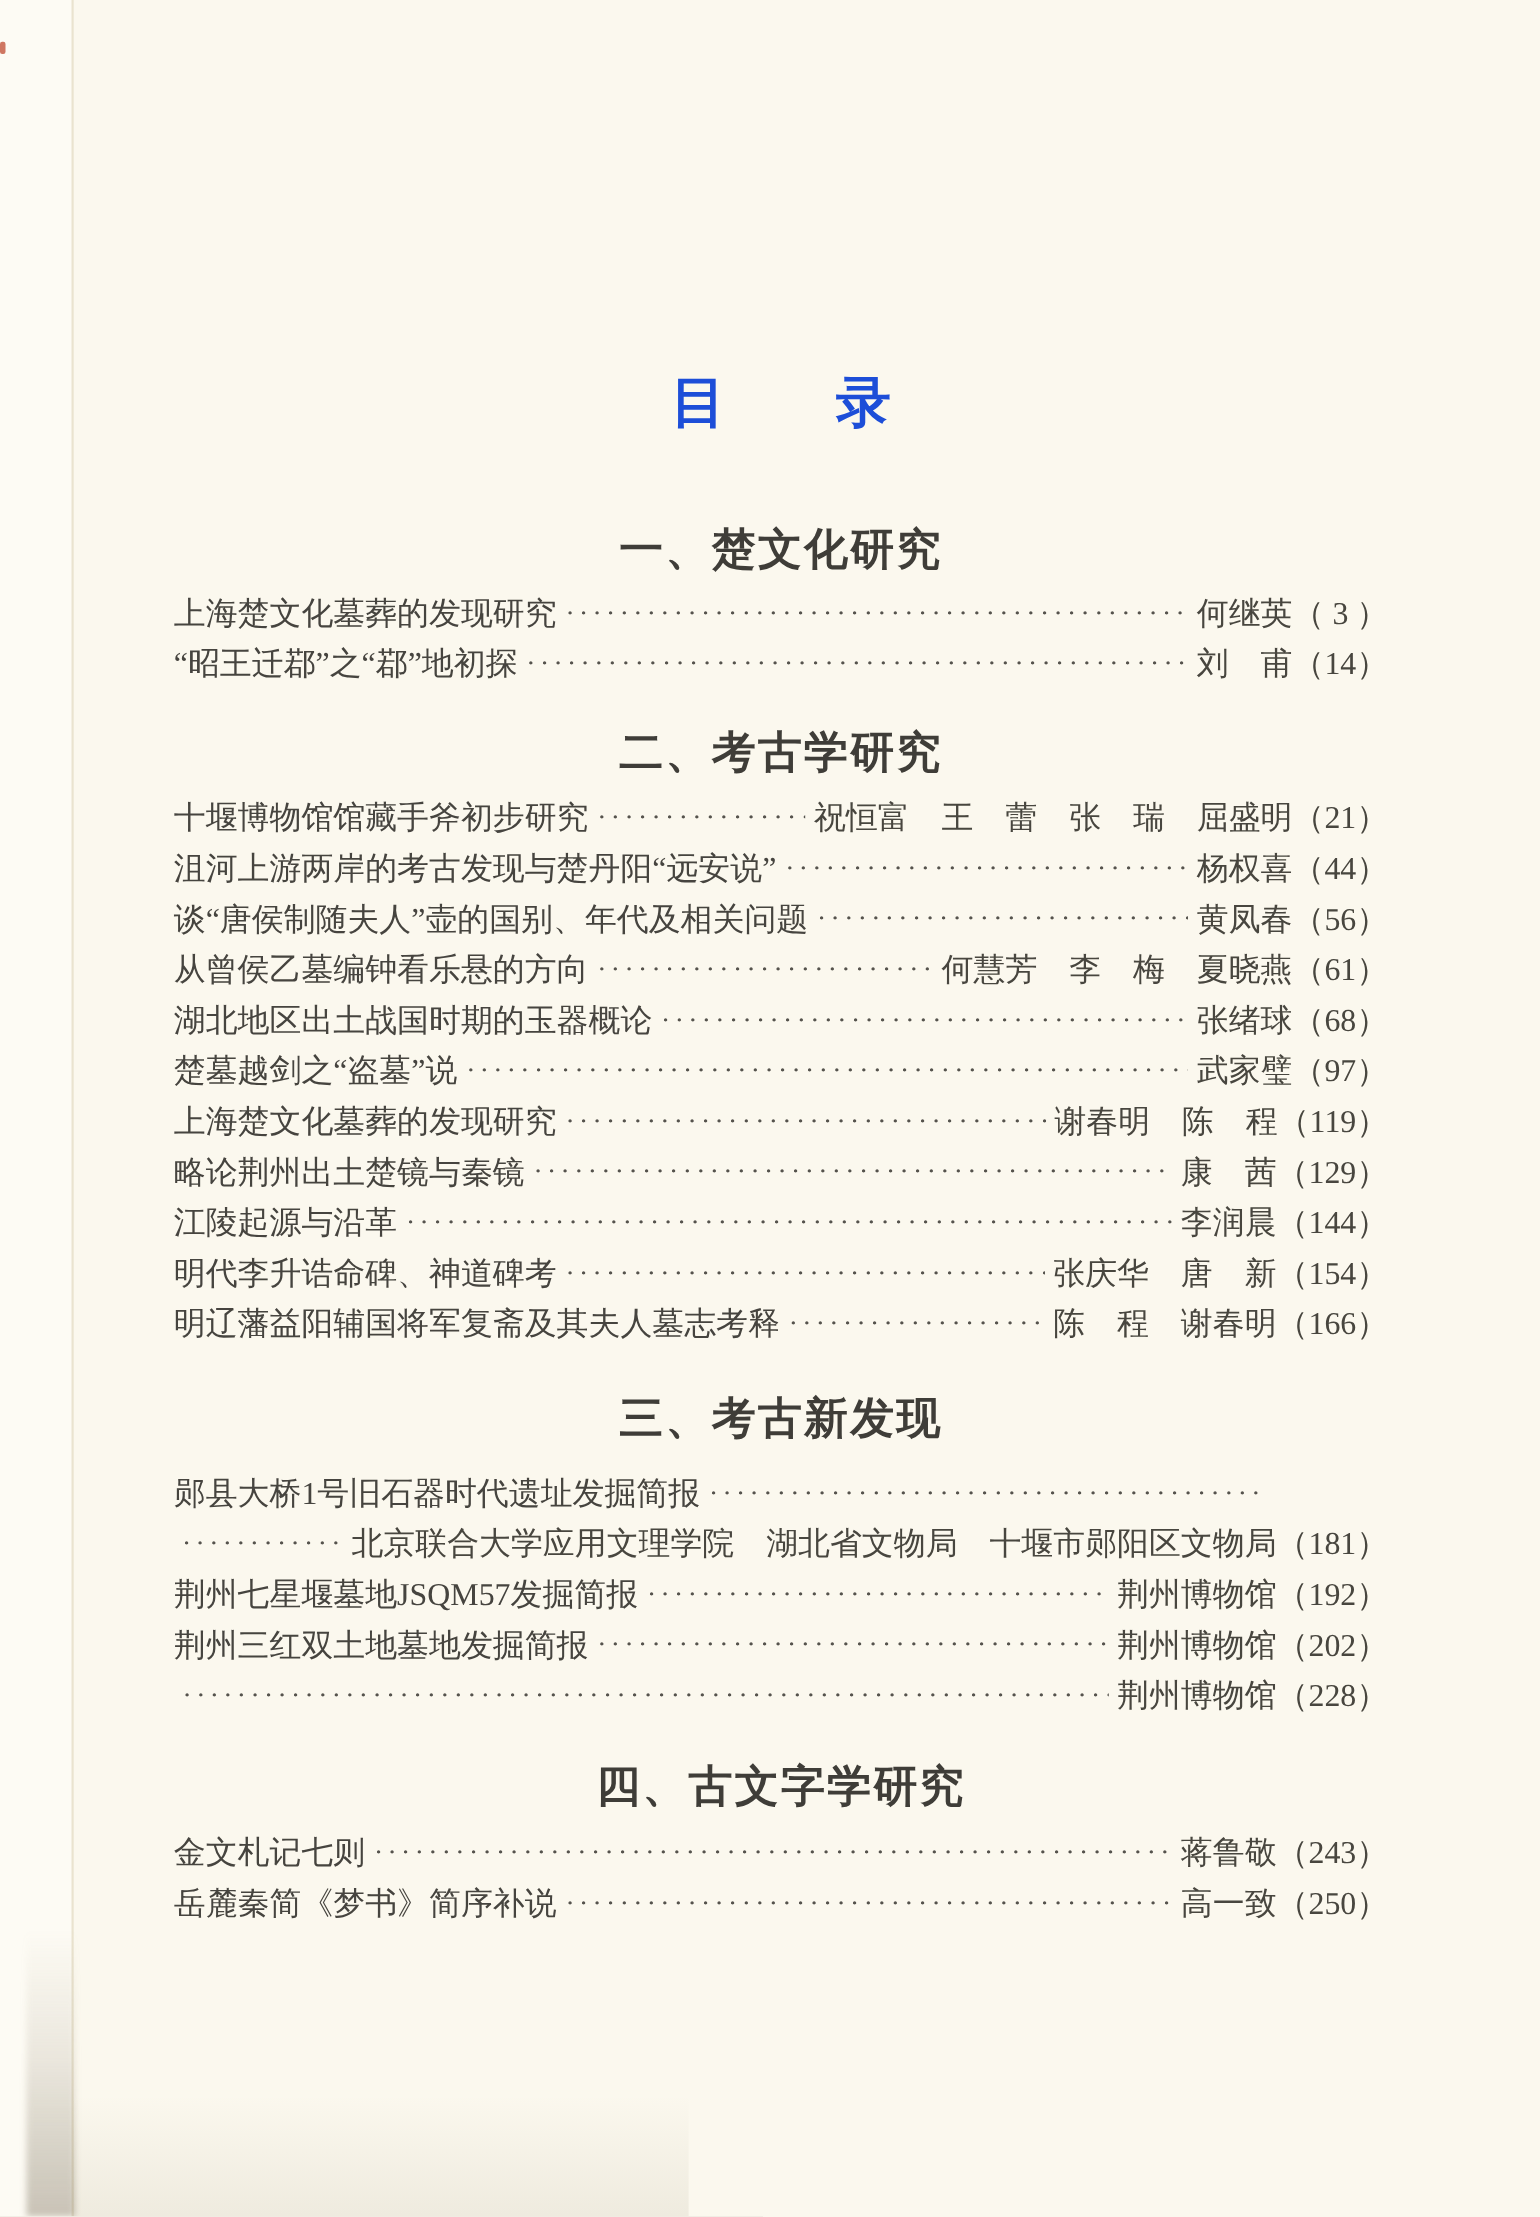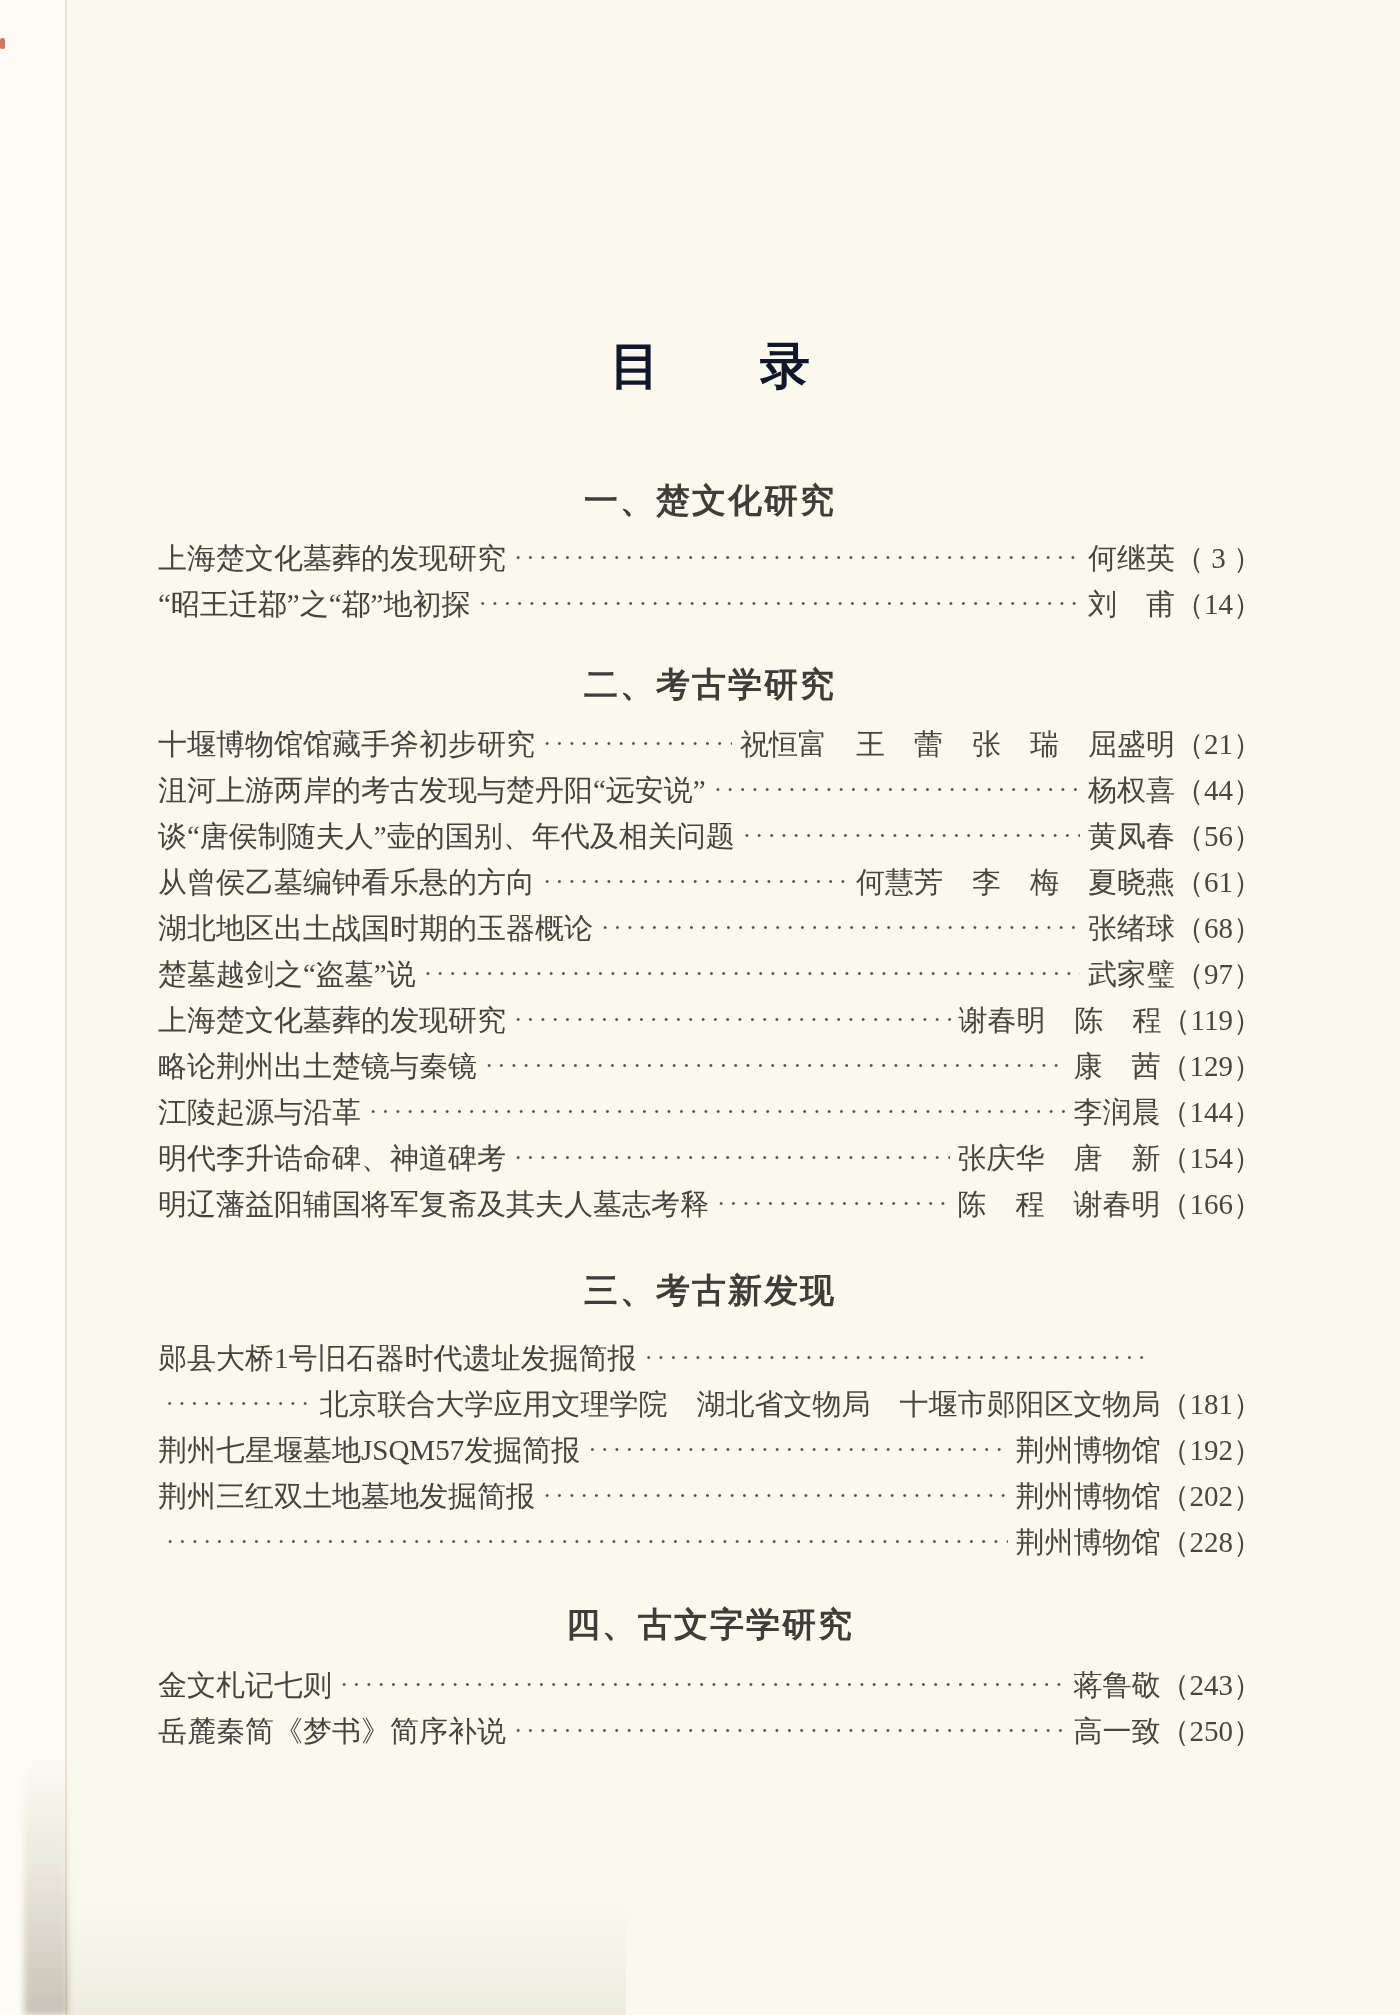--- a/index.html
+++ b/index.html
@@ -31,27 +31,27 @@
     background:#bf4a30;opacity:.75;border-radius:2px;
   }
   
   .content{
     position:absolute;left:158px;top:0;width:1104px;
   }
   .doc-title{
     margin:0;padding-top:338px;
     text-align:center;
     font-size:50px;line-height:56px;font-weight:bold;
-    color:#0f172a;
+    color:#1d4ed8;
     white-space:pre;
   }
   .section-heading{
     margin:0;text-align:center;
     font-family:"Liberation Sans","DejaVu Sans",sans-serif;
-    font-size:34px;line-height:36px;font-weight:bold;
+    font-size:40px;line-height:36px;font-weight:bold;
     letter-spacing:2px;color:#3f3d38;
   }
   .h1{margin-top:88px;}
   .h2{margin-top:38px;}
   .h3{margin-top:44px;}
   .h4{margin-top:40px;}
   .entries{margin:0;padding:0;list-style:none;}
   .list1{margin-top:18px;}
   .list2{margin-top:20px;}
   .list3{margin-top:28px;}

